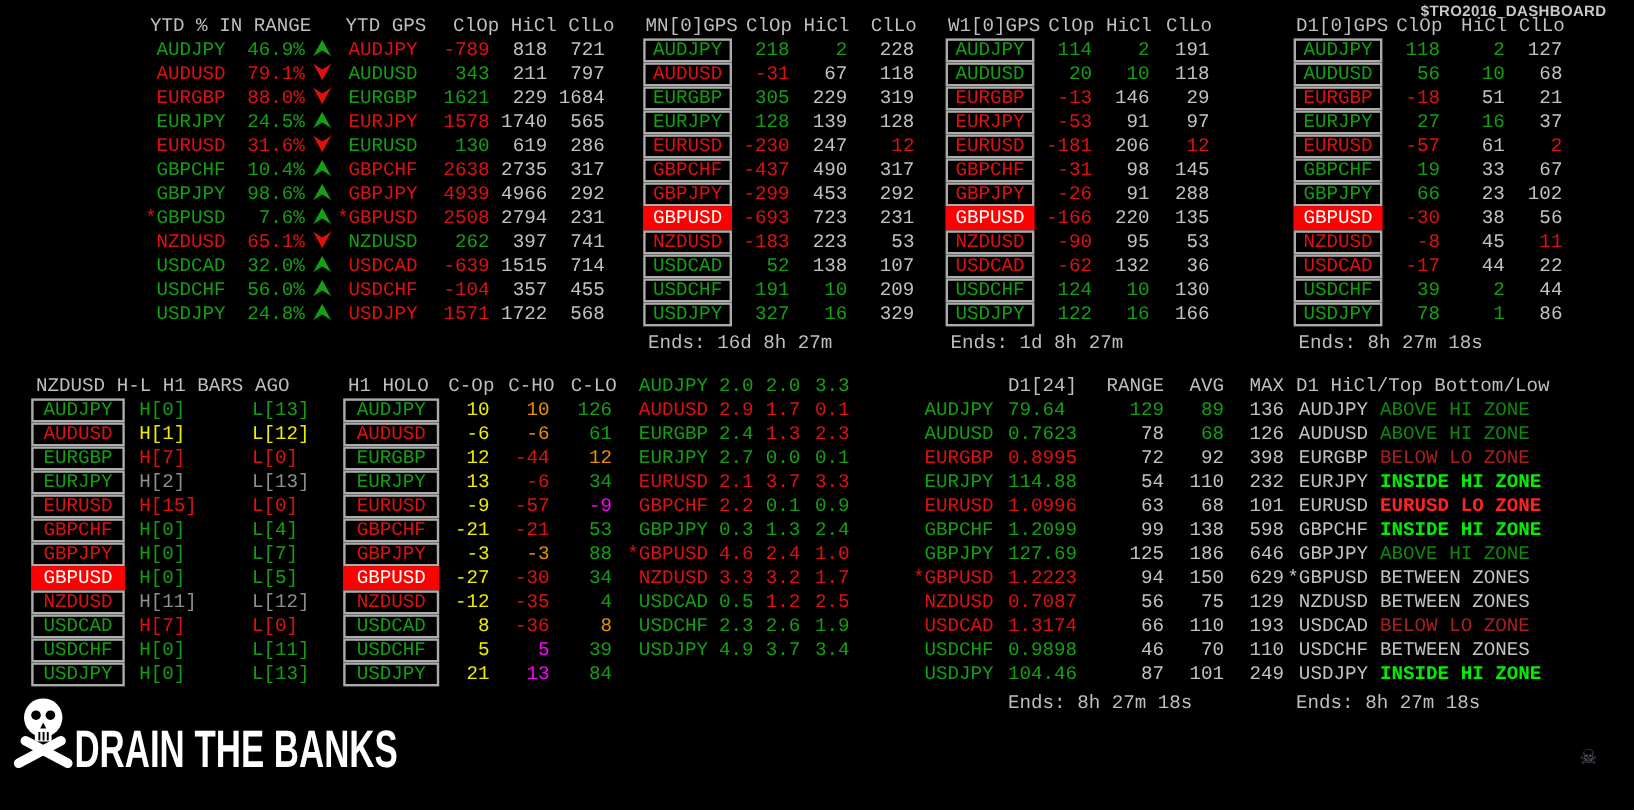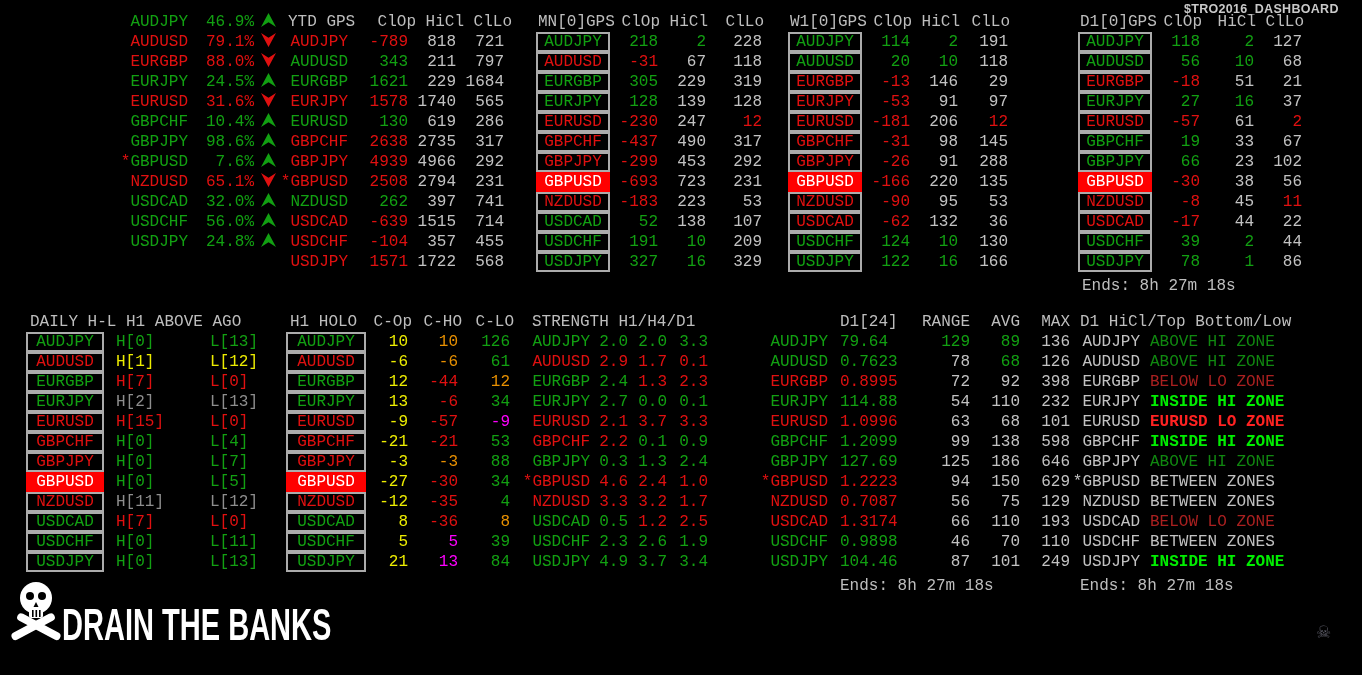--- a/index.html
+++ b/index.html
@@ -23,20 +23,21 @@
   #mini-skull{position:absolute;left:1316px;top:622px;color:#5B5B66;font-size:17px;
       font-family:"DejaVu Sans",sans-serif;}
   svg.arr{vertical-align:-1px;}
 </style>
 </head>
 <body>
 
 <div id="dash-title">$TRO2016_DASHBOARD</div>
 
 <div class="tbl" style="left: 112px; top: 12px;">
+    <div class="row hdr"><span class="cell" style="width: 200px; text-align: left; padding-left: 13px;"><span style="color: rgb(190, 190, 190);">YTD % IN RANGE</span></span></div>
     <div class="row"><span class="cell" style="width: 76px; text-align: right;"><span style="color: rgb(18, 160, 18);">AUDJPY</span></span><span class="cell" style="width: 66px; text-align: right;"><span style="color: rgb(18, 160, 18);">46.9%</span></span><span class="cell" style="width: 28px; text-align: center; color: rgb(18, 160, 18);"><svg class="arr" width="15" height="14" viewBox="0 0 14 13">
           <polygon points="7,0 14,13 7,8.5 0,13" fill="currentColor"></polygon>
         </svg></span></div>
     <div class="row"><span class="cell" style="width: 76px; text-align: right;"><span style="color: rgb(224, 16, 16);">AUDUSD</span></span><span class="cell" style="width: 66px; text-align: right;"><span style="color: rgb(224, 16, 16);">79.1%</span></span><span class="cell" style="width: 28px; text-align: center; color: rgb(224, 16, 16);"><svg class="arr" width="15" height="14" viewBox="0 0 14 13">
           <polygon points="7,13 14,0 7,4.5 0,0" fill="currentColor"></polygon>
         </svg></span></div>
     <div class="row"><span class="cell" style="width: 76px; text-align: right;"><span style="color: rgb(224, 16, 16);">EURGBP</span></span><span class="cell" style="width: 66px; text-align: right;"><span style="color: rgb(224, 16, 16);">88.0%</span></span><span class="cell" style="width: 28px; text-align: center; color: rgb(224, 16, 16);"><svg class="arr" width="15" height="14" viewBox="0 0 14 13">
           <polygon points="7,13 14,0 7,4.5 0,0" fill="currentColor"></polygon>
         </svg></span></div>
     <div class="row"><span class="cell" style="width: 76px; text-align: right;"><span style="color: rgb(18, 160, 18);">EURJPY</span></span><span class="cell" style="width: 66px; text-align: right;"><span style="color: rgb(18, 160, 18);">24.5%</span></span><span class="cell" style="width: 28px; text-align: center; color: rgb(18, 160, 18);"><svg class="arr" width="15" height="14" viewBox="0 0 14 13">
@@ -89,54 +90,56 @@
     <div class="row"><span class="cell" style="width: 74px; text-align: left;"><span class="box"><span style="color: rgb(18, 160, 18);">EURGBP</span></span></span><span class="cell" style="width: 48px; text-align: right;"><span style="color: rgb(18, 160, 18);">305</span></span><span class="cell" style="width: 48px; text-align: right;"><span style="color: rgb(194, 194, 194);">229</span></span><span class="cell" style="width: 56px; text-align: right;"><span style="color: rgb(194, 194, 194);">319</span></span></div>
     <div class="row"><span class="cell" style="width: 74px; text-align: left;"><span class="box"><span style="color: rgb(18, 160, 18);">EURJPY</span></span></span><span class="cell" style="width: 48px; text-align: right;"><span style="color: rgb(18, 160, 18);">128</span></span><span class="cell" style="width: 48px; text-align: right;"><span style="color: rgb(194, 194, 194);">139</span></span><span class="cell" style="width: 56px; text-align: right;"><span style="color: rgb(194, 194, 194);">128</span></span></div>
     <div class="row"><span class="cell" style="width: 74px; text-align: left;"><span class="box"><span style="color: rgb(224, 16, 16);">EURUSD</span></span></span><span class="cell" style="width: 48px; text-align: right;"><span style="color: rgb(224, 16, 16);">-230</span></span><span class="cell" style="width: 48px; text-align: right;"><span style="color: rgb(194, 194, 194);">247</span></span><span class="cell" style="width: 56px; text-align: right;"><span style="color: rgb(224, 16, 16);">12</span></span></div>
     <div class="row"><span class="cell" style="width: 74px; text-align: left;"><span class="box"><span style="color: rgb(224, 16, 16);">GBPCHF</span></span></span><span class="cell" style="width: 48px; text-align: right;"><span style="color: rgb(224, 16, 16);">-437</span></span><span class="cell" style="width: 48px; text-align: right;"><span style="color: rgb(194, 194, 194);">490</span></span><span class="cell" style="width: 56px; text-align: right;"><span style="color: rgb(194, 194, 194);">317</span></span></div>
     <div class="row"><span class="cell" style="width: 74px; text-align: left;"><span class="box"><span style="color: rgb(224, 16, 16);">GBPJPY</span></span></span><span class="cell" style="width: 48px; text-align: right;"><span style="color: rgb(224, 16, 16);">-299</span></span><span class="cell" style="width: 48px; text-align: right;"><span style="color: rgb(194, 194, 194);">453</span></span><span class="cell" style="width: 56px; text-align: right;"><span style="color: rgb(194, 194, 194);">292</span></span></div>
     <div class="row"><span class="cell" style="width: 74px; text-align: left;"><span class="box hot"><span style="color: rgb(255, 255, 255);">GBPUSD</span></span></span><span class="cell" style="width: 48px; text-align: right;"><span style="color: rgb(224, 16, 16);">-693</span></span><span class="cell" style="width: 48px; text-align: right;"><span style="color: rgb(194, 194, 194);">723</span></span><span class="cell" style="width: 56px; text-align: right;"><span style="color: rgb(194, 194, 194);">231</span></span></div>
     <div class="row"><span class="cell" style="width: 74px; text-align: left;"><span class="box"><span style="color: rgb(224, 16, 16);">NZDUSD</span></span></span><span class="cell" style="width: 48px; text-align: right;"><span style="color: rgb(224, 16, 16);">-183</span></span><span class="cell" style="width: 48px; text-align: right;"><span style="color: rgb(194, 194, 194);">223</span></span><span class="cell" style="width: 56px; text-align: right;"><span style="color: rgb(194, 194, 194);">53</span></span></div>
     <div class="row"><span class="cell" style="width: 74px; text-align: left;"><span class="box"><span style="color: rgb(18, 160, 18);">USDCAD</span></span></span><span class="cell" style="width: 48px; text-align: right;"><span style="color: rgb(18, 160, 18);">52</span></span><span class="cell" style="width: 48px; text-align: right;"><span style="color: rgb(194, 194, 194);">138</span></span><span class="cell" style="width: 56px; text-align: right;"><span style="color: rgb(194, 194, 194);">107</span></span></div>
     <div class="row"><span class="cell" style="width: 74px; text-align: left;"><span class="box"><span style="color: rgb(18, 160, 18);">USDCHF</span></span></span><span class="cell" style="width: 48px; text-align: right;"><span style="color: rgb(18, 160, 18);">191</span></span><span class="cell" style="width: 48px; text-align: right;"><span style="color: rgb(18, 160, 18);">10</span></span><span class="cell" style="width: 56px; text-align: right;"><span style="color: rgb(194, 194, 194);">209</span></span></div>
     <div class="row"><span class="cell" style="width: 74px; text-align: left;"><span class="box"><span style="color: rgb(18, 160, 18);">USDJPY</span></span></span><span class="cell" style="width: 48px; text-align: right;"><span style="color: rgb(18, 160, 18);">327</span></span><span class="cell" style="width: 48px; text-align: right;"><span style="color: rgb(18, 160, 18);">16</span></span><span class="cell" style="width: 56px; text-align: right;"><span style="color: rgb(194, 194, 194);">329</span></span></div>
+    <div class="ends" style="padding-left: 4px;">Ends: 16d 8h 27m</div>
   </div>
 <div class="tbl" style="left: 788px; top: 12px;">
     <div class="row hdr"><span class="cell" style="width: 74px; text-align: left; padding-left: 2px;"><span style="color: rgb(190, 190, 190);">W1[0]GPS</span></span><span class="cell" style="width: 48px; text-align: right;"><span style="color: rgb(190, 190, 190);">ClOp</span></span><span class="cell" style="width: 48px; text-align: right;"><span style="color: rgb(190, 190, 190);">HiCl</span></span><span class="cell" style="width: 50px; text-align: right;"><span style="color: rgb(190, 190, 190);">ClLo</span></span></div>
     <div class="row"><span class="cell" style="width: 74px; text-align: left;"><span class="box"><span style="color: rgb(18, 160, 18);">AUDJPY</span></span></span><span class="cell" style="width: 48px; text-align: right;"><span style="color: rgb(18, 160, 18);">114</span></span><span class="cell" style="width: 48px; text-align: right;"><span style="color: rgb(18, 160, 18);">2</span></span><span class="cell" style="width: 50px; text-align: right;"><span style="color: rgb(194, 194, 194);">191</span></span></div>
     <div class="row"><span class="cell" style="width: 74px; text-align: left;"><span class="box"><span style="color: rgb(18, 160, 18);">AUDUSD</span></span></span><span class="cell" style="width: 48px; text-align: right;"><span style="color: rgb(18, 160, 18);">20</span></span><span class="cell" style="width: 48px; text-align: right;"><span style="color: rgb(18, 160, 18);">10</span></span><span class="cell" style="width: 50px; text-align: right;"><span style="color: rgb(194, 194, 194);">118</span></span></div>
     <div class="row"><span class="cell" style="width: 74px; text-align: left;"><span class="box"><span style="color: rgb(224, 16, 16);">EURGBP</span></span></span><span class="cell" style="width: 48px; text-align: right;"><span style="color: rgb(224, 16, 16);">-13</span></span><span class="cell" style="width: 48px; text-align: right;"><span style="color: rgb(194, 194, 194);">146</span></span><span class="cell" style="width: 50px; text-align: right;"><span style="color: rgb(194, 194, 194);">29</span></span></div>
     <div class="row"><span class="cell" style="width: 74px; text-align: left;"><span class="box"><span style="color: rgb(224, 16, 16);">EURJPY</span></span></span><span class="cell" style="width: 48px; text-align: right;"><span style="color: rgb(224, 16, 16);">-53</span></span><span class="cell" style="width: 48px; text-align: right;"><span style="color: rgb(194, 194, 194);">91</span></span><span class="cell" style="width: 50px; text-align: right;"><span style="color: rgb(194, 194, 194);">97</span></span></div>
     <div class="row"><span class="cell" style="width: 74px; text-align: left;"><span class="box"><span style="color: rgb(224, 16, 16);">EURUSD</span></span></span><span class="cell" style="width: 48px; text-align: right;"><span style="color: rgb(224, 16, 16);">-181</span></span><span class="cell" style="width: 48px; text-align: right;"><span style="color: rgb(194, 194, 194);">206</span></span><span class="cell" style="width: 50px; text-align: right;"><span style="color: rgb(224, 16, 16);">12</span></span></div>
     <div class="row"><span class="cell" style="width: 74px; text-align: left;"><span class="box"><span style="color: rgb(224, 16, 16);">GBPCHF</span></span></span><span class="cell" style="width: 48px; text-align: right;"><span style="color: rgb(224, 16, 16);">-31</span></span><span class="cell" style="width: 48px; text-align: right;"><span style="color: rgb(194, 194, 194);">98</span></span><span class="cell" style="width: 50px; text-align: right;"><span style="color: rgb(194, 194, 194);">145</span></span></div>
     <div class="row"><span class="cell" style="width: 74px; text-align: left;"><span class="box"><span style="color: rgb(224, 16, 16);">GBPJPY</span></span></span><span class="cell" style="width: 48px; text-align: right;"><span style="color: rgb(224, 16, 16);">-26</span></span><span class="cell" style="width: 48px; text-align: right;"><span style="color: rgb(194, 194, 194);">91</span></span><span class="cell" style="width: 50px; text-align: right;"><span style="color: rgb(194, 194, 194);">288</span></span></div>
     <div class="row"><span class="cell" style="width: 74px; text-align: left;"><span class="box hot"><span style="color: rgb(255, 255, 255);">GBPUSD</span></span></span><span class="cell" style="width: 48px; text-align: right;"><span style="color: rgb(224, 16, 16);">-166</span></span><span class="cell" style="width: 48px; text-align: right;"><span style="color: rgb(194, 194, 194);">220</span></span><span class="cell" style="width: 50px; text-align: right;"><span style="color: rgb(194, 194, 194);">135</span></span></div>
     <div class="row"><span class="cell" style="width: 74px; text-align: left;"><span class="box"><span style="color: rgb(224, 16, 16);">NZDUSD</span></span></span><span class="cell" style="width: 48px; text-align: right;"><span style="color: rgb(224, 16, 16);">-90</span></span><span class="cell" style="width: 48px; text-align: right;"><span style="color: rgb(194, 194, 194);">95</span></span><span class="cell" style="width: 50px; text-align: right;"><span style="color: rgb(194, 194, 194);">53</span></span></div>
     <div class="row"><span class="cell" style="width: 74px; text-align: left;"><span class="box"><span style="color: rgb(224, 16, 16);">USDCAD</span></span></span><span class="cell" style="width: 48px; text-align: right;"><span style="color: rgb(224, 16, 16);">-62</span></span><span class="cell" style="width: 48px; text-align: right;"><span style="color: rgb(194, 194, 194);">132</span></span><span class="cell" style="width: 50px; text-align: right;"><span style="color: rgb(194, 194, 194);">36</span></span></div>
     <div class="row"><span class="cell" style="width: 74px; text-align: left;"><span class="box"><span style="color: rgb(18, 160, 18);">USDCHF</span></span></span><span class="cell" style="width: 48px; text-align: right;"><span style="color: rgb(18, 160, 18);">124</span></span><span class="cell" style="width: 48px; text-align: right;"><span style="color: rgb(18, 160, 18);">10</span></span><span class="cell" style="width: 50px; text-align: right;"><span style="color: rgb(194, 194, 194);">130</span></span></div>
     <div class="row"><span class="cell" style="width: 74px; text-align: left;"><span class="box"><span style="color: rgb(18, 160, 18);">USDJPY</span></span></span><span class="cell" style="width: 48px; text-align: right;"><span style="color: rgb(18, 160, 18);">122</span></span><span class="cell" style="width: 48px; text-align: right;"><span style="color: rgb(18, 160, 18);">16</span></span><span class="cell" style="width: 50px; text-align: right;"><span style="color: rgb(194, 194, 194);">166</span></span></div>
+    <div class="ends" style="padding-left: 4px;">Ends: 1d 8h 27m</div>
   </div>
 <div class="tbl" style="left: 1078px; top: 12px;">
     <div class="row hdr"><span class="cell" style="width: 74px; text-align: left; padding-left: 2px;"><span style="color: rgb(190, 190, 190);">D1[0]GPS</span></span><span class="cell" style="width: 48px; text-align: right;"><span style="color: rgb(190, 190, 190);">ClOp</span></span><span class="cell" style="width: 54px; text-align: right;"><span style="color: rgb(190, 190, 190);">HiCl</span></span><span class="cell" style="width: 48px; text-align: right;"><span style="color: rgb(190, 190, 190);">ClLo</span></span></div>
     <div class="row"><span class="cell" style="width: 74px; text-align: left;"><span class="box"><span style="color: rgb(18, 160, 18);">AUDJPY</span></span></span><span class="cell" style="width: 48px; text-align: right;"><span style="color: rgb(18, 160, 18);">118</span></span><span class="cell" style="width: 54px; text-align: right;"><span style="color: rgb(18, 160, 18);">2</span></span><span class="cell" style="width: 48px; text-align: right;"><span style="color: rgb(194, 194, 194);">127</span></span></div>
     <div class="row"><span class="cell" style="width: 74px; text-align: left;"><span class="box"><span style="color: rgb(18, 160, 18);">AUDUSD</span></span></span><span class="cell" style="width: 48px; text-align: right;"><span style="color: rgb(18, 160, 18);">56</span></span><span class="cell" style="width: 54px; text-align: right;"><span style="color: rgb(18, 160, 18);">10</span></span><span class="cell" style="width: 48px; text-align: right;"><span style="color: rgb(194, 194, 194);">68</span></span></div>
     <div class="row"><span class="cell" style="width: 74px; text-align: left;"><span class="box"><span style="color: rgb(224, 16, 16);">EURGBP</span></span></span><span class="cell" style="width: 48px; text-align: right;"><span style="color: rgb(224, 16, 16);">-18</span></span><span class="cell" style="width: 54px; text-align: right;"><span style="color: rgb(194, 194, 194);">51</span></span><span class="cell" style="width: 48px; text-align: right;"><span style="color: rgb(194, 194, 194);">21</span></span></div>
     <div class="row"><span class="cell" style="width: 74px; text-align: left;"><span class="box"><span style="color: rgb(18, 160, 18);">EURJPY</span></span></span><span class="cell" style="width: 48px; text-align: right;"><span style="color: rgb(18, 160, 18);">27</span></span><span class="cell" style="width: 54px; text-align: right;"><span style="color: rgb(18, 160, 18);">16</span></span><span class="cell" style="width: 48px; text-align: right;"><span style="color: rgb(194, 194, 194);">37</span></span></div>
     <div class="row"><span class="cell" style="width: 74px; text-align: left;"><span class="box"><span style="color: rgb(224, 16, 16);">EURUSD</span></span></span><span class="cell" style="width: 48px; text-align: right;"><span style="color: rgb(224, 16, 16);">-57</span></span><span class="cell" style="width: 54px; text-align: right;"><span style="color: rgb(194, 194, 194);">61</span></span><span class="cell" style="width: 48px; text-align: right;"><span style="color: rgb(224, 16, 16);">2</span></span></div>
     <div class="row"><span class="cell" style="width: 74px; text-align: left;"><span class="box"><span style="color: rgb(18, 160, 18);">GBPCHF</span></span></span><span class="cell" style="width: 48px; text-align: right;"><span style="color: rgb(18, 160, 18);">19</span></span><span class="cell" style="width: 54px; text-align: right;"><span style="color: rgb(194, 194, 194);">33</span></span><span class="cell" style="width: 48px; text-align: right;"><span style="color: rgb(194, 194, 194);">67</span></span></div>
     <div class="row"><span class="cell" style="width: 74px; text-align: left;"><span class="box"><span style="color: rgb(18, 160, 18);">GBPJPY</span></span></span><span class="cell" style="width: 48px; text-align: right;"><span style="color: rgb(18, 160, 18);">66</span></span><span class="cell" style="width: 54px; text-align: right;"><span style="color: rgb(194, 194, 194);">23</span></span><span class="cell" style="width: 48px; text-align: right;"><span style="color: rgb(194, 194, 194);">102</span></span></div>
     <div class="row"><span class="cell" style="width: 74px; text-align: left;"><span class="box hot"><span style="color: rgb(255, 255, 255);">GBPUSD</span></span></span><span class="cell" style="width: 48px; text-align: right;"><span style="color: rgb(224, 16, 16);">-30</span></span><span class="cell" style="width: 54px; text-align: right;"><span style="color: rgb(194, 194, 194);">38</span></span><span class="cell" style="width: 48px; text-align: right;"><span style="color: rgb(194, 194, 194);">56</span></span></div>
     <div class="row"><span class="cell" style="width: 74px; text-align: left;"><span class="box"><span style="color: rgb(224, 16, 16);">NZDUSD</span></span></span><span class="cell" style="width: 48px; text-align: right;"><span style="color: rgb(224, 16, 16);">-8</span></span><span class="cell" style="width: 54px; text-align: right;"><span style="color: rgb(194, 194, 194);">45</span></span><span class="cell" style="width: 48px; text-align: right;"><span style="color: rgb(224, 16, 16);">11</span></span></div>
     <div class="row"><span class="cell" style="width: 74px; text-align: left;"><span class="box"><span style="color: rgb(224, 16, 16);">USDCAD</span></span></span><span class="cell" style="width: 48px; text-align: right;"><span style="color: rgb(224, 16, 16);">-17</span></span><span class="cell" style="width: 54px; text-align: right;"><span style="color: rgb(194, 194, 194);">44</span></span><span class="cell" style="width: 48px; text-align: right;"><span style="color: rgb(194, 194, 194);">22</span></span></div>
     <div class="row"><span class="cell" style="width: 74px; text-align: left;"><span class="box"><span style="color: rgb(18, 160, 18);">USDCHF</span></span></span><span class="cell" style="width: 48px; text-align: right;"><span style="color: rgb(18, 160, 18);">39</span></span><span class="cell" style="width: 54px; text-align: right;"><span style="color: rgb(18, 160, 18);">2</span></span><span class="cell" style="width: 48px; text-align: right;"><span style="color: rgb(194, 194, 194);">44</span></span></div>
     <div class="row"><span class="cell" style="width: 74px; text-align: left;"><span class="box"><span style="color: rgb(18, 160, 18);">USDJPY</span></span></span><span class="cell" style="width: 48px; text-align: right;"><span style="color: rgb(18, 160, 18);">78</span></span><span class="cell" style="width: 54px; text-align: right;"><span style="color: rgb(18, 160, 18);">1</span></span><span class="cell" style="width: 48px; text-align: right;"><span style="color: rgb(194, 194, 194);">86</span></span></div>
     <div class="ends" style="padding-left: 4px;">Ends: 8h 27m 18s</div>
   </div>
 <div class="tbl" style="left: 26px; top: 312px;">
-    <div class="row hdr"><span class="cell" style="width: 300px; text-align: left; padding-left: 4px;"><span style="color: rgb(190, 190, 190);">DAILY H-L H1 ABOVE AGO</span></span></div>
+    <div class="row hdr"><span class="cell" style="width: 300px; text-align: left; padding-left: 4px;"><span style="color: rgb(190, 190, 190);">NZDUSD H-L H1 BARS AGO</span></span></div>
     <div class="row"><span class="cell" style="width: 78px; text-align: left;"><span class="box"><span style="color: rgb(18, 160, 18);">AUDJPY</span></span></span><span class="cell" style="width: 94px; text-align: left; padding-left: 12px;"><span style="color: rgb(18, 160, 18);">H[0]</span></span><span class="cell" style="width: 70px; text-align: left;"><span style="color: rgb(18, 160, 18);">L[13]</span></span></div>
     <div class="row"><span class="cell" style="width: 78px; text-align: left;"><span class="box"><span style="color: rgb(224, 16, 16);">AUDUSD</span></span></span><span class="cell" style="width: 94px; text-align: left; padding-left: 12px;"><span style="color: rgb(237, 237, 0);">H[1]</span></span><span class="cell" style="width: 70px; text-align: left;"><span style="color: rgb(237, 237, 0);">L[12]</span></span></div>
     <div class="row"><span class="cell" style="width: 78px; text-align: left;"><span class="box"><span style="color: rgb(18, 160, 18);">EURGBP</span></span></span><span class="cell" style="width: 94px; text-align: left; padding-left: 12px;"><span style="color: rgb(224, 16, 16);">H[7]</span></span><span class="cell" style="width: 70px; text-align: left;"><span style="color: rgb(224, 16, 16);">L[0]</span></span></div>
     <div class="row"><span class="cell" style="width: 78px; text-align: left;"><span class="box"><span style="color: rgb(18, 160, 18);">EURJPY</span></span></span><span class="cell" style="width: 94px; text-align: left; padding-left: 12px;"><span style="color: rgb(142, 142, 142);">H[2]</span></span><span class="cell" style="width: 70px; text-align: left;"><span style="color: rgb(142, 142, 142);">L[13]</span></span></div>
     <div class="row"><span class="cell" style="width: 78px; text-align: left;"><span class="box"><span style="color: rgb(224, 16, 16);">EURUSD</span></span></span><span class="cell" style="width: 94px; text-align: left; padding-left: 12px;"><span style="color: rgb(224, 16, 16);">H[15]</span></span><span class="cell" style="width: 70px; text-align: left;"><span style="color: rgb(224, 16, 16);">L[0]</span></span></div>
     <div class="row"><span class="cell" style="width: 78px; text-align: left;"><span class="box"><span style="color: rgb(224, 16, 16);">GBPCHF</span></span></span><span class="cell" style="width: 94px; text-align: left; padding-left: 12px;"><span style="color: rgb(18, 160, 18);">H[0]</span></span><span class="cell" style="width: 70px; text-align: left;"><span style="color: rgb(18, 160, 18);">L[4]</span></span></div>
     <div class="row"><span class="cell" style="width: 78px; text-align: left;"><span class="box"><span style="color: rgb(224, 16, 16);">GBPJPY</span></span></span><span class="cell" style="width: 94px; text-align: left; padding-left: 12px;"><span style="color: rgb(18, 160, 18);">H[0]</span></span><span class="cell" style="width: 70px; text-align: left;"><span style="color: rgb(18, 160, 18);">L[7]</span></span></div>
     <div class="row"><span class="cell" style="width: 78px; text-align: left;"><span class="box hot"><span style="color: rgb(255, 255, 255);">GBPUSD</span></span></span><span class="cell" style="width: 94px; text-align: left; padding-left: 12px;"><span style="color: rgb(18, 160, 18);">H[0]</span></span><span class="cell" style="width: 70px; text-align: left;"><span style="color: rgb(18, 160, 18);">L[5]</span></span></div>
     <div class="row"><span class="cell" style="width: 78px; text-align: left;"><span class="box"><span style="color: rgb(224, 16, 16);">NZDUSD</span></span></span><span class="cell" style="width: 94px; text-align: left; padding-left: 12px;"><span style="color: rgb(142, 142, 142);">H[11]</span></span><span class="cell" style="width: 70px; text-align: left;"><span style="color: rgb(142, 142, 142);">L[12]</span></span></div>
     <div class="row"><span class="cell" style="width: 78px; text-align: left;"><span class="box"><span style="color: rgb(18, 160, 18);">USDCAD</span></span></span><span class="cell" style="width: 94px; text-align: left; padding-left: 12px;"><span style="color: rgb(224, 16, 16);">H[7]</span></span><span class="cell" style="width: 70px; text-align: left;"><span style="color: rgb(224, 16, 16);">L[0]</span></span></div>
@@ -152,21 +155,20 @@
     <div class="row"><span class="cell" style="width: 80px; text-align: left;"><span class="box"><span style="color: rgb(224, 16, 16);">EURUSD</span></span></span><span class="cell" style="width: 42px; text-align: right;"><span style="color: rgb(237, 237, 0);">-9</span></span><span class="cell" style="width: 50px; text-align: right;"><span style="color: rgb(224, 16, 16);">-57</span></span><span class="cell" style="width: 52px; text-align: right;"><span style="color: rgb(255, 0, 255);">-9</span></span></div>
     <div class="row"><span class="cell" style="width: 80px; text-align: left;"><span class="box"><span style="color: rgb(224, 16, 16);">GBPCHF</span></span></span><span class="cell" style="width: 42px; text-align: right;"><span style="color: rgb(237, 237, 0);">-21</span></span><span class="cell" style="width: 50px; text-align: right;"><span style="color: rgb(224, 16, 16);">-21</span></span><span class="cell" style="width: 52px; text-align: right;"><span style="color: rgb(18, 160, 18);">53</span></span></div>
     <div class="row"><span class="cell" style="width: 80px; text-align: left;"><span class="box"><span style="color: rgb(224, 16, 16);">GBPJPY</span></span></span><span class="cell" style="width: 42px; text-align: right;"><span style="color: rgb(237, 237, 0);">-3</span></span><span class="cell" style="width: 50px; text-align: right;"><span style="color: rgb(232, 144, 0);">-3</span></span><span class="cell" style="width: 52px; text-align: right;"><span style="color: rgb(18, 160, 18);">88</span></span></div>
     <div class="row"><span class="cell" style="width: 80px; text-align: left;"><span class="box hot"><span style="color: rgb(255, 255, 255);">GBPUSD</span></span></span><span class="cell" style="width: 42px; text-align: right;"><span style="color: rgb(237, 237, 0);">-27</span></span><span class="cell" style="width: 50px; text-align: right;"><span style="color: rgb(224, 16, 16);">-30</span></span><span class="cell" style="width: 52px; text-align: right;"><span style="color: rgb(18, 160, 18);">34</span></span></div>
     <div class="row"><span class="cell" style="width: 80px; text-align: left;"><span class="box"><span style="color: rgb(224, 16, 16);">NZDUSD</span></span></span><span class="cell" style="width: 42px; text-align: right;"><span style="color: rgb(237, 237, 0);">-12</span></span><span class="cell" style="width: 50px; text-align: right;"><span style="color: rgb(224, 16, 16);">-35</span></span><span class="cell" style="width: 52px; text-align: right;"><span style="color: rgb(18, 160, 18);">4</span></span></div>
     <div class="row"><span class="cell" style="width: 80px; text-align: left;"><span class="box"><span style="color: rgb(18, 160, 18);">USDCAD</span></span></span><span class="cell" style="width: 42px; text-align: right;"><span style="color: rgb(237, 237, 0);">8</span></span><span class="cell" style="width: 50px; text-align: right;"><span style="color: rgb(224, 16, 16);">-36</span></span><span class="cell" style="width: 52px; text-align: right;"><span style="color: rgb(232, 144, 0);">8</span></span></div>
     <div class="row"><span class="cell" style="width: 80px; text-align: left;"><span class="box"><span style="color: rgb(18, 160, 18);">USDCHF</span></span></span><span class="cell" style="width: 42px; text-align: right;"><span style="color: rgb(237, 237, 0);">5</span></span><span class="cell" style="width: 50px; text-align: right;"><span style="color: rgb(255, 0, 255);">5</span></span><span class="cell" style="width: 52px; text-align: right;"><span style="color: rgb(18, 160, 18);">39</span></span></div>
     <div class="row"><span class="cell" style="width: 80px; text-align: left;"><span class="box"><span style="color: rgb(18, 160, 18);">USDJPY</span></span></span><span class="cell" style="width: 42px; text-align: right;"><span style="color: rgb(237, 237, 0);">21</span></span><span class="cell" style="width: 50px; text-align: right;"><span style="color: rgb(255, 0, 255);">13</span></span><span class="cell" style="width: 52px; text-align: right;"><span style="color: rgb(18, 160, 18);">84</span></span></div>
   </div>
 <div class="tbl" style="left: 520px; top: 312px;">
-    <div class="row hdr"><span class="cell" style="width: 260px; text-align: left; padding-left: 12px;"><span style="color: rgb(190, 190, 190);">STRENGTH H1/H4/D1</span></span></div>
     <div class="row"><span class="cell" style="width: 70px; text-align: right;"><span style="color: rgb(18, 160, 18);">AUDJPY</span></span><span class="cell" style="width: 38px; text-align: right;"><span style="color: rgb(18, 160, 18);">2.0</span></span><span class="cell" style="width: 39px; text-align: right;"><span style="color: rgb(18, 160, 18);">2.0</span></span><span class="cell" style="width: 41px; text-align: right;"><span style="color: rgb(18, 160, 18);">3.3</span></span></div>
     <div class="row"><span class="cell" style="width: 70px; text-align: right;"><span style="color: rgb(224, 16, 16);">AUDUSD</span></span><span class="cell" style="width: 38px; text-align: right;"><span style="color: rgb(224, 16, 16);">2.9</span></span><span class="cell" style="width: 39px; text-align: right;"><span style="color: rgb(224, 16, 16);">1.7</span></span><span class="cell" style="width: 41px; text-align: right;"><span style="color: rgb(224, 16, 16);">0.1</span></span></div>
     <div class="row"><span class="cell" style="width: 70px; text-align: right;"><span style="color: rgb(18, 160, 18);">EURGBP</span></span><span class="cell" style="width: 38px; text-align: right;"><span style="color: rgb(18, 160, 18);">2.4</span></span><span class="cell" style="width: 39px; text-align: right;"><span style="color: rgb(224, 16, 16);">1.3</span></span><span class="cell" style="width: 41px; text-align: right;"><span style="color: rgb(224, 16, 16);">2.3</span></span></div>
     <div class="row"><span class="cell" style="width: 70px; text-align: right;"><span style="color: rgb(18, 160, 18);">EURJPY</span></span><span class="cell" style="width: 38px; text-align: right;"><span style="color: rgb(18, 160, 18);">2.7</span></span><span class="cell" style="width: 39px; text-align: right;"><span style="color: rgb(18, 160, 18);">0.0</span></span><span class="cell" style="width: 41px; text-align: right;"><span style="color: rgb(18, 160, 18);">0.1</span></span></div>
     <div class="row"><span class="cell" style="width: 70px; text-align: right;"><span style="color: rgb(224, 16, 16);">EURUSD</span></span><span class="cell" style="width: 38px; text-align: right;"><span style="color: rgb(224, 16, 16);">2.1</span></span><span class="cell" style="width: 39px; text-align: right;"><span style="color: rgb(224, 16, 16);">3.7</span></span><span class="cell" style="width: 41px; text-align: right;"><span style="color: rgb(224, 16, 16);">3.3</span></span></div>
     <div class="row"><span class="cell" style="width: 70px; text-align: right;"><span style="color: rgb(224, 16, 16);">GBPCHF</span></span><span class="cell" style="width: 38px; text-align: right;"><span style="color: rgb(224, 16, 16);">2.2</span></span><span class="cell" style="width: 39px; text-align: right;"><span style="color: rgb(18, 160, 18);">0.1</span></span><span class="cell" style="width: 41px; text-align: right;"><span style="color: rgb(18, 160, 18);">0.9</span></span></div>
     <div class="row"><span class="cell" style="width: 70px; text-align: right;"><span style="color: rgb(18, 160, 18);">GBPJPY</span></span><span class="cell" style="width: 38px; text-align: right;"><span style="color: rgb(18, 160, 18);">0.3</span></span><span class="cell" style="width: 39px; text-align: right;"><span style="color: rgb(18, 160, 18);">1.3</span></span><span class="cell" style="width: 41px; text-align: right;"><span style="color: rgb(18, 160, 18);">2.4</span></span></div>
     <div class="row"><span class="cell" style="width: 70px; text-align: right;"><span style="color: rgb(224, 16, 16);">*</span><span style="color: rgb(224, 16, 16);">GBPUSD</span></span><span class="cell" style="width: 38px; text-align: right;"><span style="color: rgb(224, 16, 16);">4.6</span></span><span class="cell" style="width: 39px; text-align: right;"><span style="color: rgb(224, 16, 16);">2.4</span></span><span class="cell" style="width: 41px; text-align: right;"><span style="color: rgb(224, 16, 16);">1.0</span></span></div>
     <div class="row"><span class="cell" style="width: 70px; text-align: right;"><span style="color: rgb(224, 16, 16);">NZDUSD</span></span><span class="cell" style="width: 38px; text-align: right;"><span style="color: rgb(224, 16, 16);">3.3</span></span><span class="cell" style="width: 39px; text-align: right;"><span style="color: rgb(224, 16, 16);">3.2</span></span><span class="cell" style="width: 41px; text-align: right;"><span style="color: rgb(224, 16, 16);">1.7</span></span></div>
     <div class="row"><span class="cell" style="width: 70px; text-align: right;"><span style="color: rgb(18, 160, 18);">USDCAD</span></span><span class="cell" style="width: 38px; text-align: right;"><span style="color: rgb(18, 160, 18);">0.5</span></span><span class="cell" style="width: 39px; text-align: right;"><span style="color: rgb(224, 16, 16);">1.2</span></span><span class="cell" style="width: 41px; text-align: right;"><span style="color: rgb(224, 16, 16);">2.5</span></span></div>

